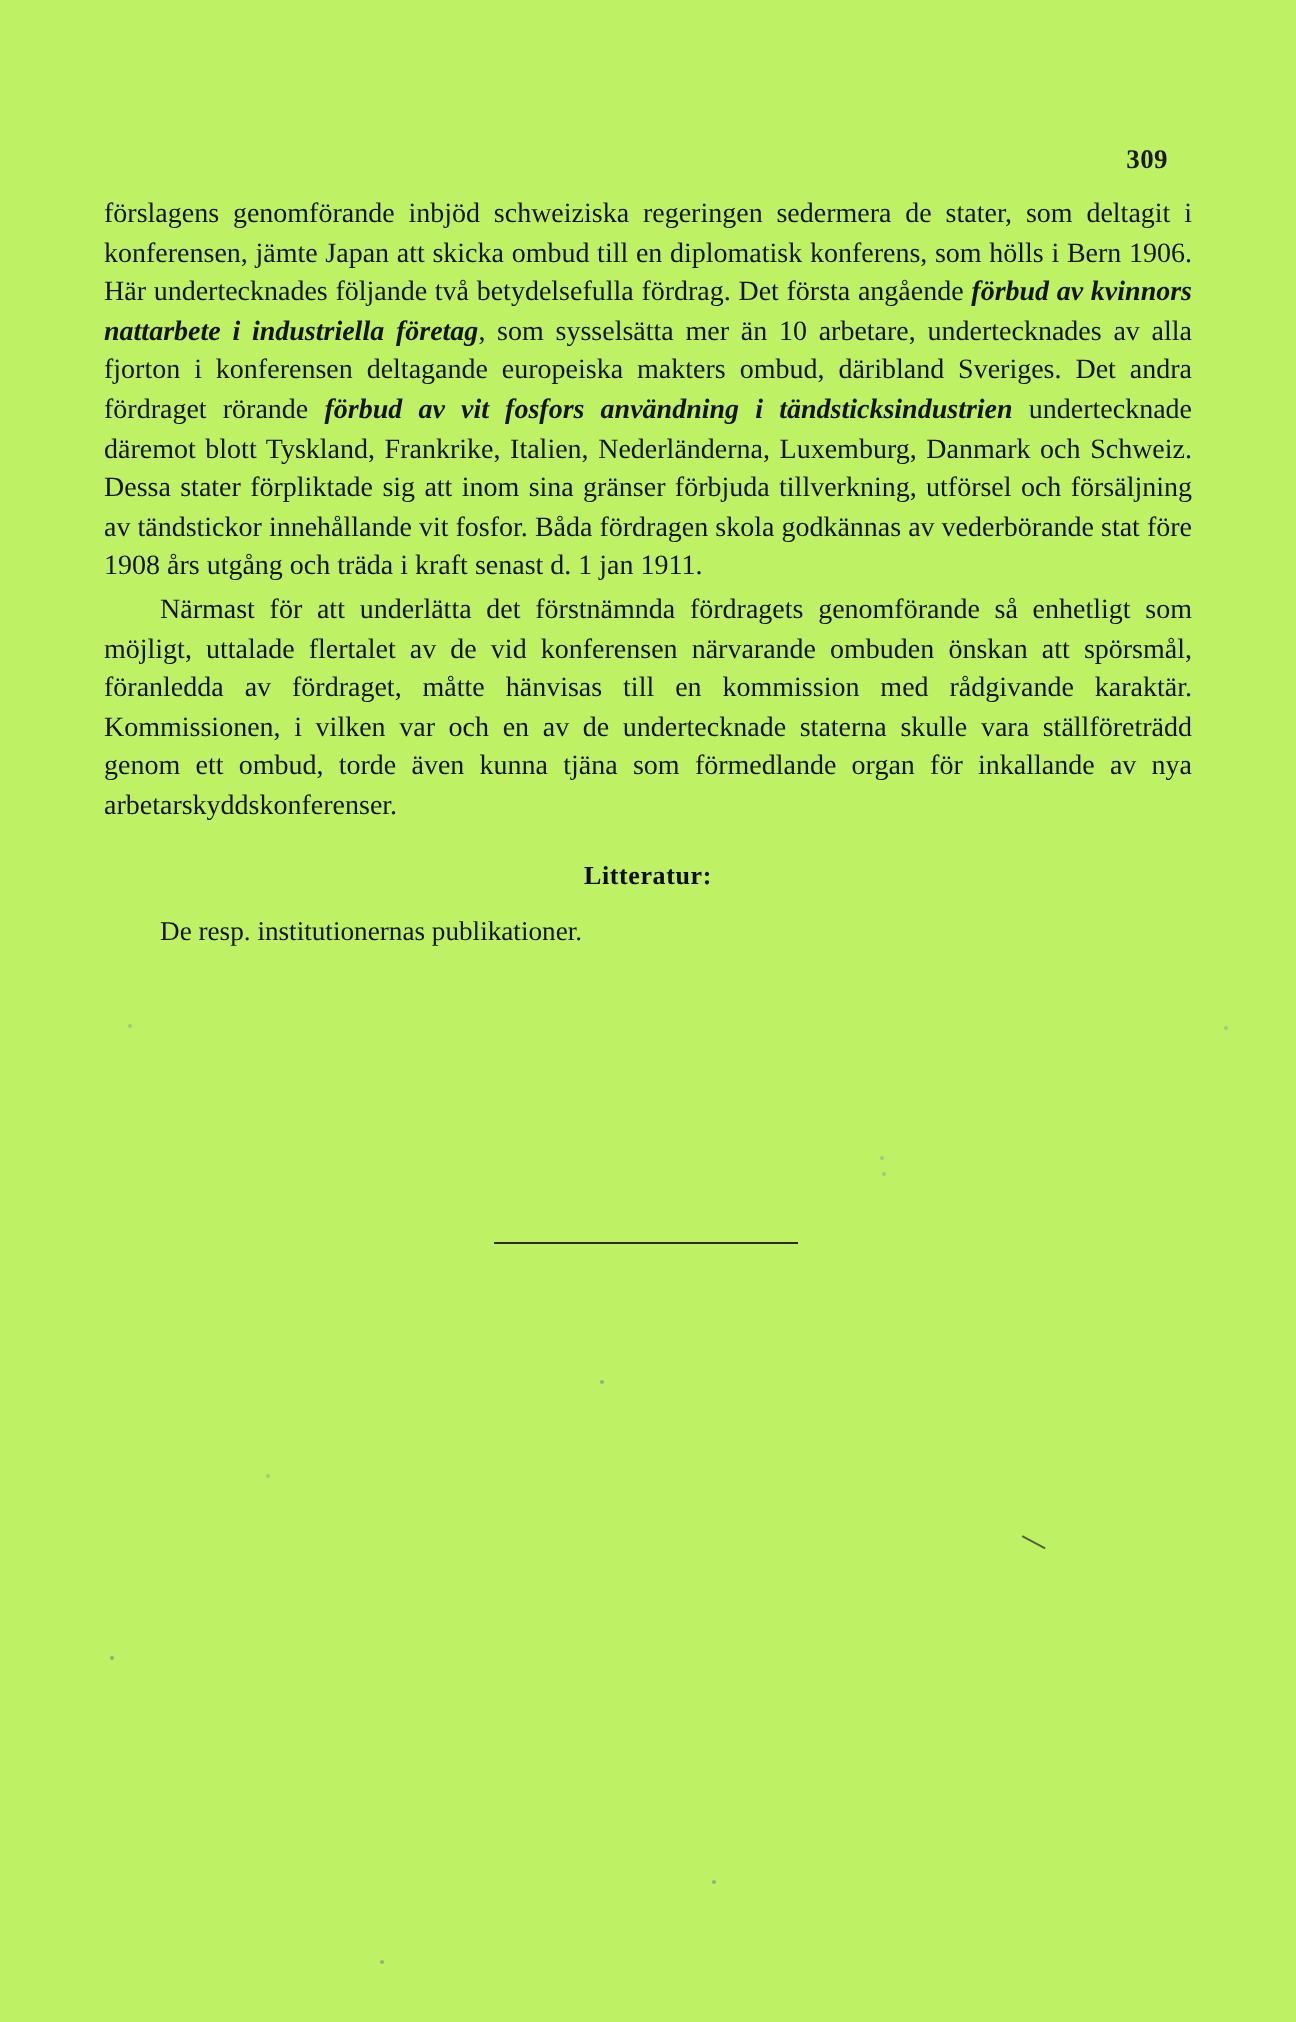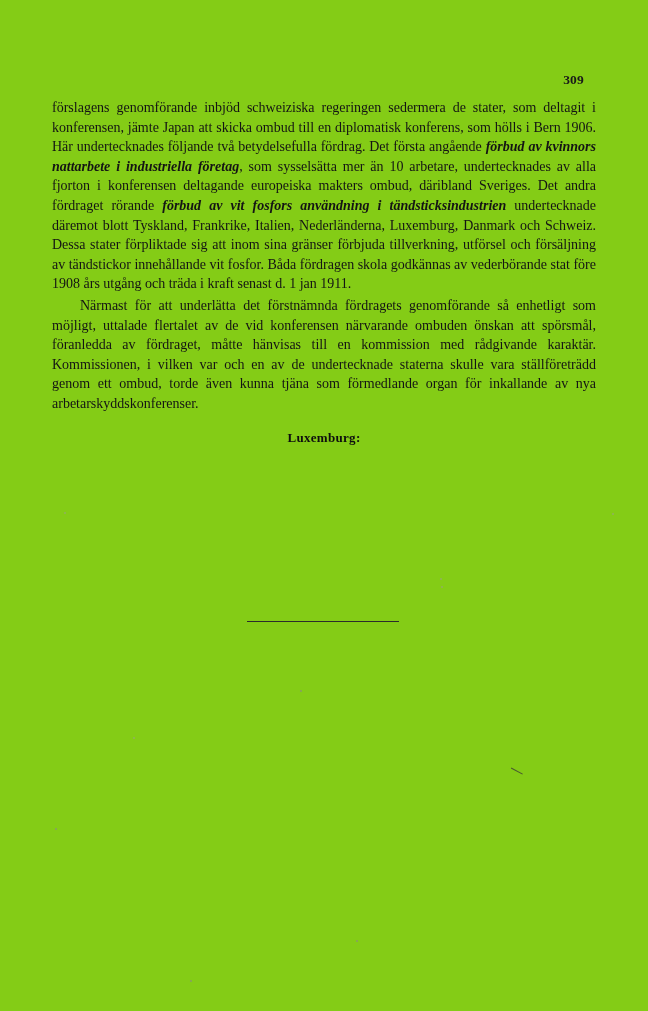--- a/index.html
+++ b/index.html
@@ -11,21 +11,21 @@
     height: 1011px;
     background: #ffffff;
     font-family: "Liberation Serif", serif;
     color: #111111;
     position: relative;
     overflow: hidden;
   }
   .page {
     position: absolute;
     inset: 0;
-    background: #84cc16;
+    background: #bef264;
   }
   .page-number {
     position: absolute;
     top: 72px;
     right: 64px;
     font-family: "Liberation Serif", serif;
     font-weight: bold;
     font-size: 13.5px;
     letter-spacing: 0.2px;
     color: #1a1a1a;
@@ -109,22 +109,23 @@
 <div class="page">
 
   <div class="page-number">309</div>
 
   <div class="body-col">
 
     <p class="para"><span>förslagens genomförande inbjöd schweiziska regeringen sedermera de stater, som deltagit i konferensen, jämte Japan att skicka ombud till en diplomatisk konferens, som hölls i Bern 1906. Här undertecknades följande två betydelsefulla fördrag. Det första angående </span><span class="it">förbud av kvinnors nattarbete i industriella företag</span><span>, som sysselsätta mer än 10 arbetare, undertecknades av alla fjorton i konferensen deltagande europeiska makters ombud, däribland Sveriges. Det andra fördraget rörande </span><span class="it">förbud av vit fosfors användning i tändsticksindustrien</span><span> undertecknade däremot blott Tyskland, Frankrike, Italien, Nederländerna, Luxemburg, Danmark och Schweiz. Dessa stater förpliktade sig att inom sina gränser förbjuda tillverkning, utförsel och försäljning av tändstickor innehållande vit fosfor. Båda fördragen skola godkännas av vederbörande stat före 1908 års utgång och träda i kraft senast d. 1 jan 1911.</span></p>
 
     <p class="para indent">Närmast för att underlätta det förstnämnda fördragets genomförande så enhetligt som möjligt, uttalade flertalet av de vid konferensen närvarande ombuden önskan att spörsmål, föranledda av fördraget, måtte hänvisas till en kommission med rådgivande karaktär. Kommissionen, i vilken var och en av de undertecknade staterna skulle vara ställföreträdd genom ett ombud, torde även kunna tjäna som förmedlande organ för inkallande av nya arbetarskyddskonferenser.</p>
 
-    <div class="section-head">Luxemburg:</div>
+    <div class="section-head">Litteratur:</div>
 
+    <p class="lit-line">De resp. institutionernas publikationer.</p>
 
   </div>
 
   <div class="rule"></div>
 
   <div class="mark-slash"></div>
 
   <div class="speck" style="left:64px; top:512px; width:2px; height:2px;"></div>
   <div class="speck" style="left:133px; top:737px; width:2px; height:2px;"></div>
   <div class="speck" style="left:440px; top:578px; width:2px; height:2px;"></div>

